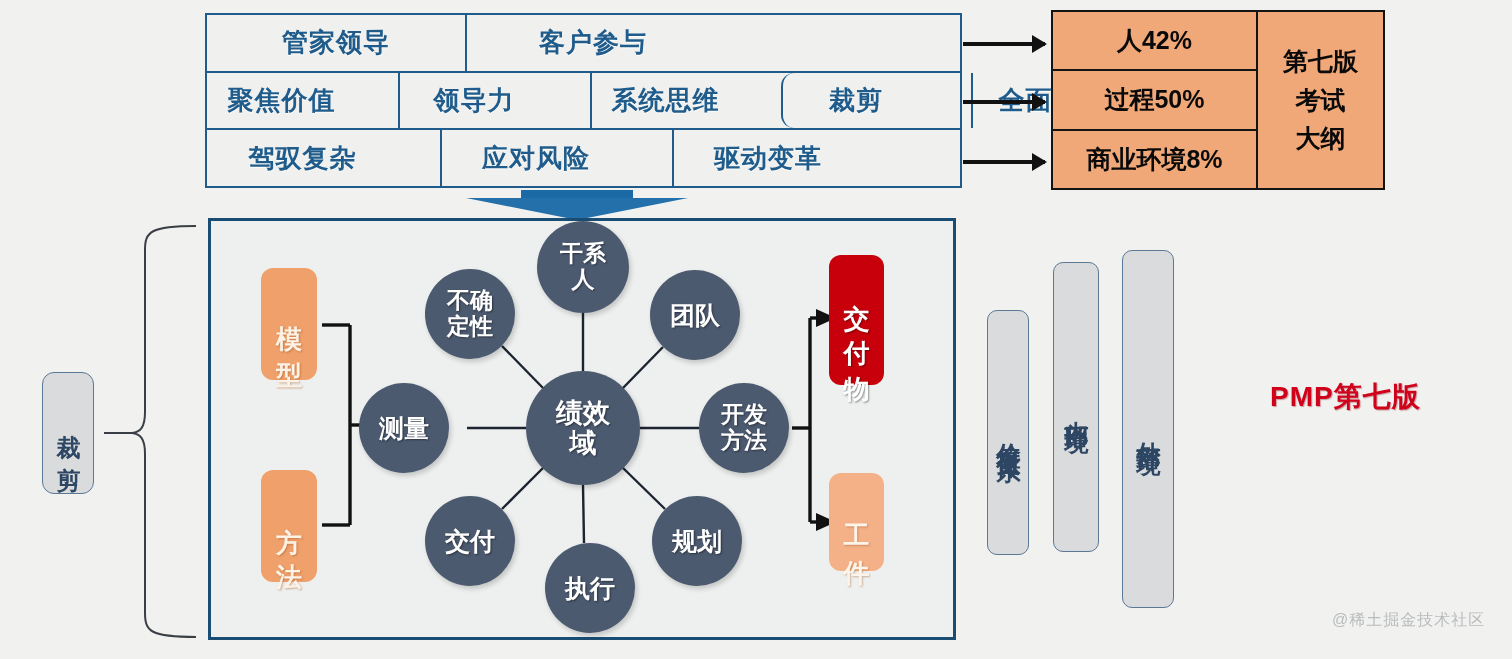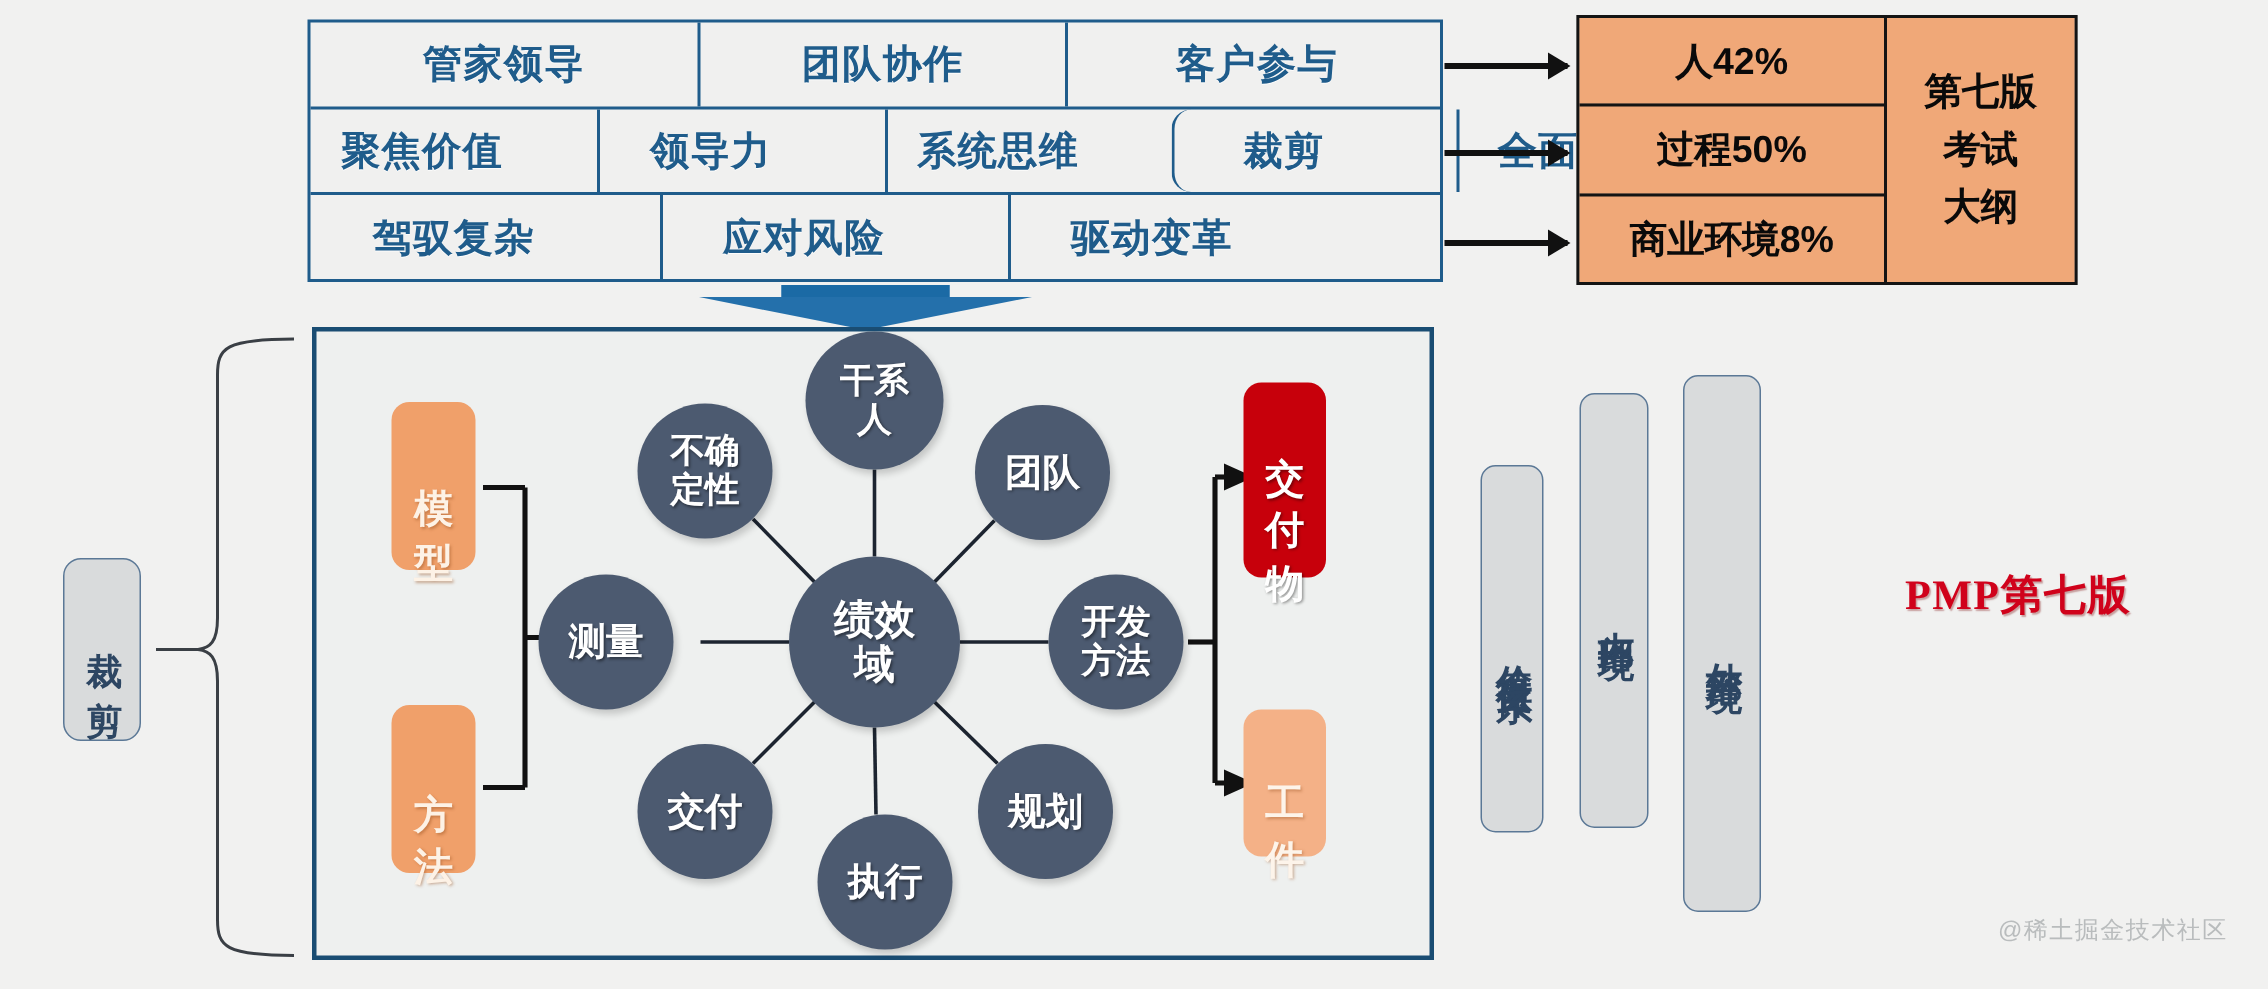--- a/index.html
+++ b/index.html
@@ -39,21 +39,21 @@
     content:"";position:absolute;right:-2px;top:-7px;
     border-left:15px solid #111;
     border-top:9px solid transparent;
     border-bottom:9px solid transparent;
   }
 
   
   .orange-wrap{
     position:absolute;left:1051px;top:10px;width:334px;height:180px;
     border:2px solid #141414;box-sizing:border-box;display:flex;
-    background:#737373;
+    background:#b91c1c;
   }
   .orange-left{flex:0 0 203px;display:flex;flex-direction:column;border-right:2px solid #141414;}
   .orange-cell{
     flex:1;display:flex;align-items:center;justify-content:center;
     background:#f0a878;color:#0a0a0a;font-weight:bold;font-size:25px;
     box-sizing:border-box;
   }
   .orange-cell + .orange-cell{border-top:2px solid #141414;}
   .orange-right{
     flex:1;display:flex;flex-direction:column;align-items:center;justify-content:center;
@@ -107,37 +107,35 @@
     background:#d9dbdc;border:1.5px solid #5b7896;color:#2d4663;
     font-size:24px;letter-spacing:1px;
   }
   .vtext{writing-mode:vertical-rl;text-orientation:upright;letter-spacing:3px;}
 
   
   .pmp{
     position:absolute;left:1270px;top:378px;
     color:#d0021b;font-weight:bold;font-size:28px;letter-spacing:1px;
     text-shadow:1px 1px 1px rgba(120,0,0,.35);
-    font-family:Liberation Serif, serif;
   }
   
   .watermark{
     position:absolute;left:1332px;top:610px;
     color:#b9bcbd;font-size:16px;letter-spacing:1px;
   }
 </style>
 </head>
 <body>
 
 <div id="stage">
 
   <div class="top-table" id="topTable">
       <div class="tt-row">
         <div class="tt-cell" style="flex: 0 0 258px;">管家领导</div>
-        <div class="tt-cell" style="flex: 0 0 245px;">团队协作</div>
         <div class="tt-cell" style="flex: 0 0 254px;">客户参与</div>
       </div>
       <div class="tt-row">
         <div class="tt-cell" style="flex: 0 0 149px;">聚焦价值</div>
         <div class="tt-cell" style="flex: 0 0 150px;">领导力</div>
         <div class="tt-cell" style="flex: 0 0 149px;">系统思维</div>
         <div class="tt-cell" style="flex: 0 0 148px; border-radius: 13px;">裁剪</div>
         <div class="tt-cell" style="flex: 0 0 161px;">全面质量</div>
       </div>
       <div class="tt-row">

